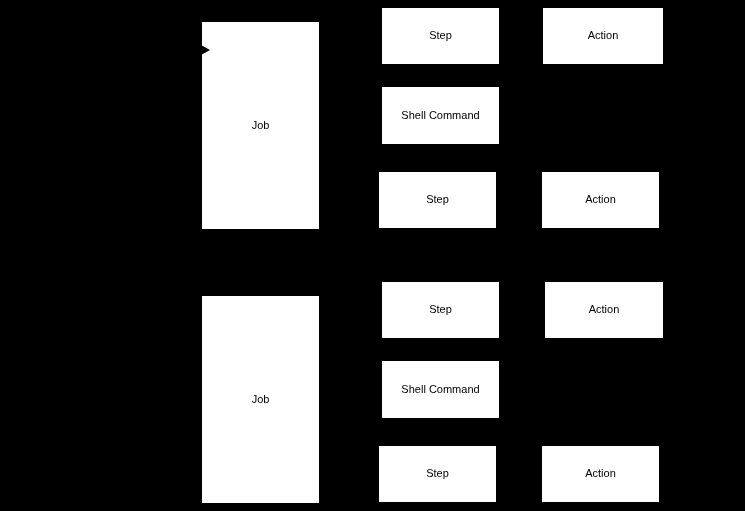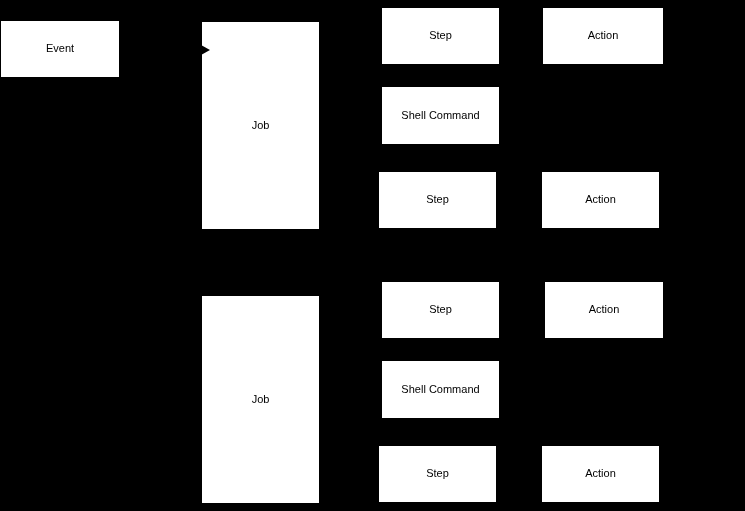--- a/index.html
+++ b/index.html
@@ -50,23 +50,20 @@
     border-top: 5px solid transparent;
     border-bottom: 5px solid transparent;
     border-left: 9px solid #000000;
   }
 </style>
 </head>
 <body>
 
 <div id="canvas" style="background: rgb(0, 0, 0);">
 
-  <div class="node" style="left: 0px; top: 20px; width: 120px; height: 58px; background: rgb(255, 255, 255); color: rgb(0, 0, 0);">
-    <span class="node-label">Event</span>
-  </div>
 
   <div class="node job" style="left: 201px; top: 21px; width: 119px; height: 209px; background: rgb(255, 255, 255); color: rgb(0, 0, 0);">
     <span class="node-label">Job</span>
   </div>
 
   <div class="node" style="left: 381px; top: 7px; width: 119px; height: 58px; background: rgb(255, 255, 255); color: rgb(0, 0, 0);">
     <span class="node-label">Step</span>
   </div>
 
   <div class="node" style="left: 542px; top: 7px; width: 122px; height: 58px; background: rgb(255, 255, 255); color: rgb(0, 0, 0);">

